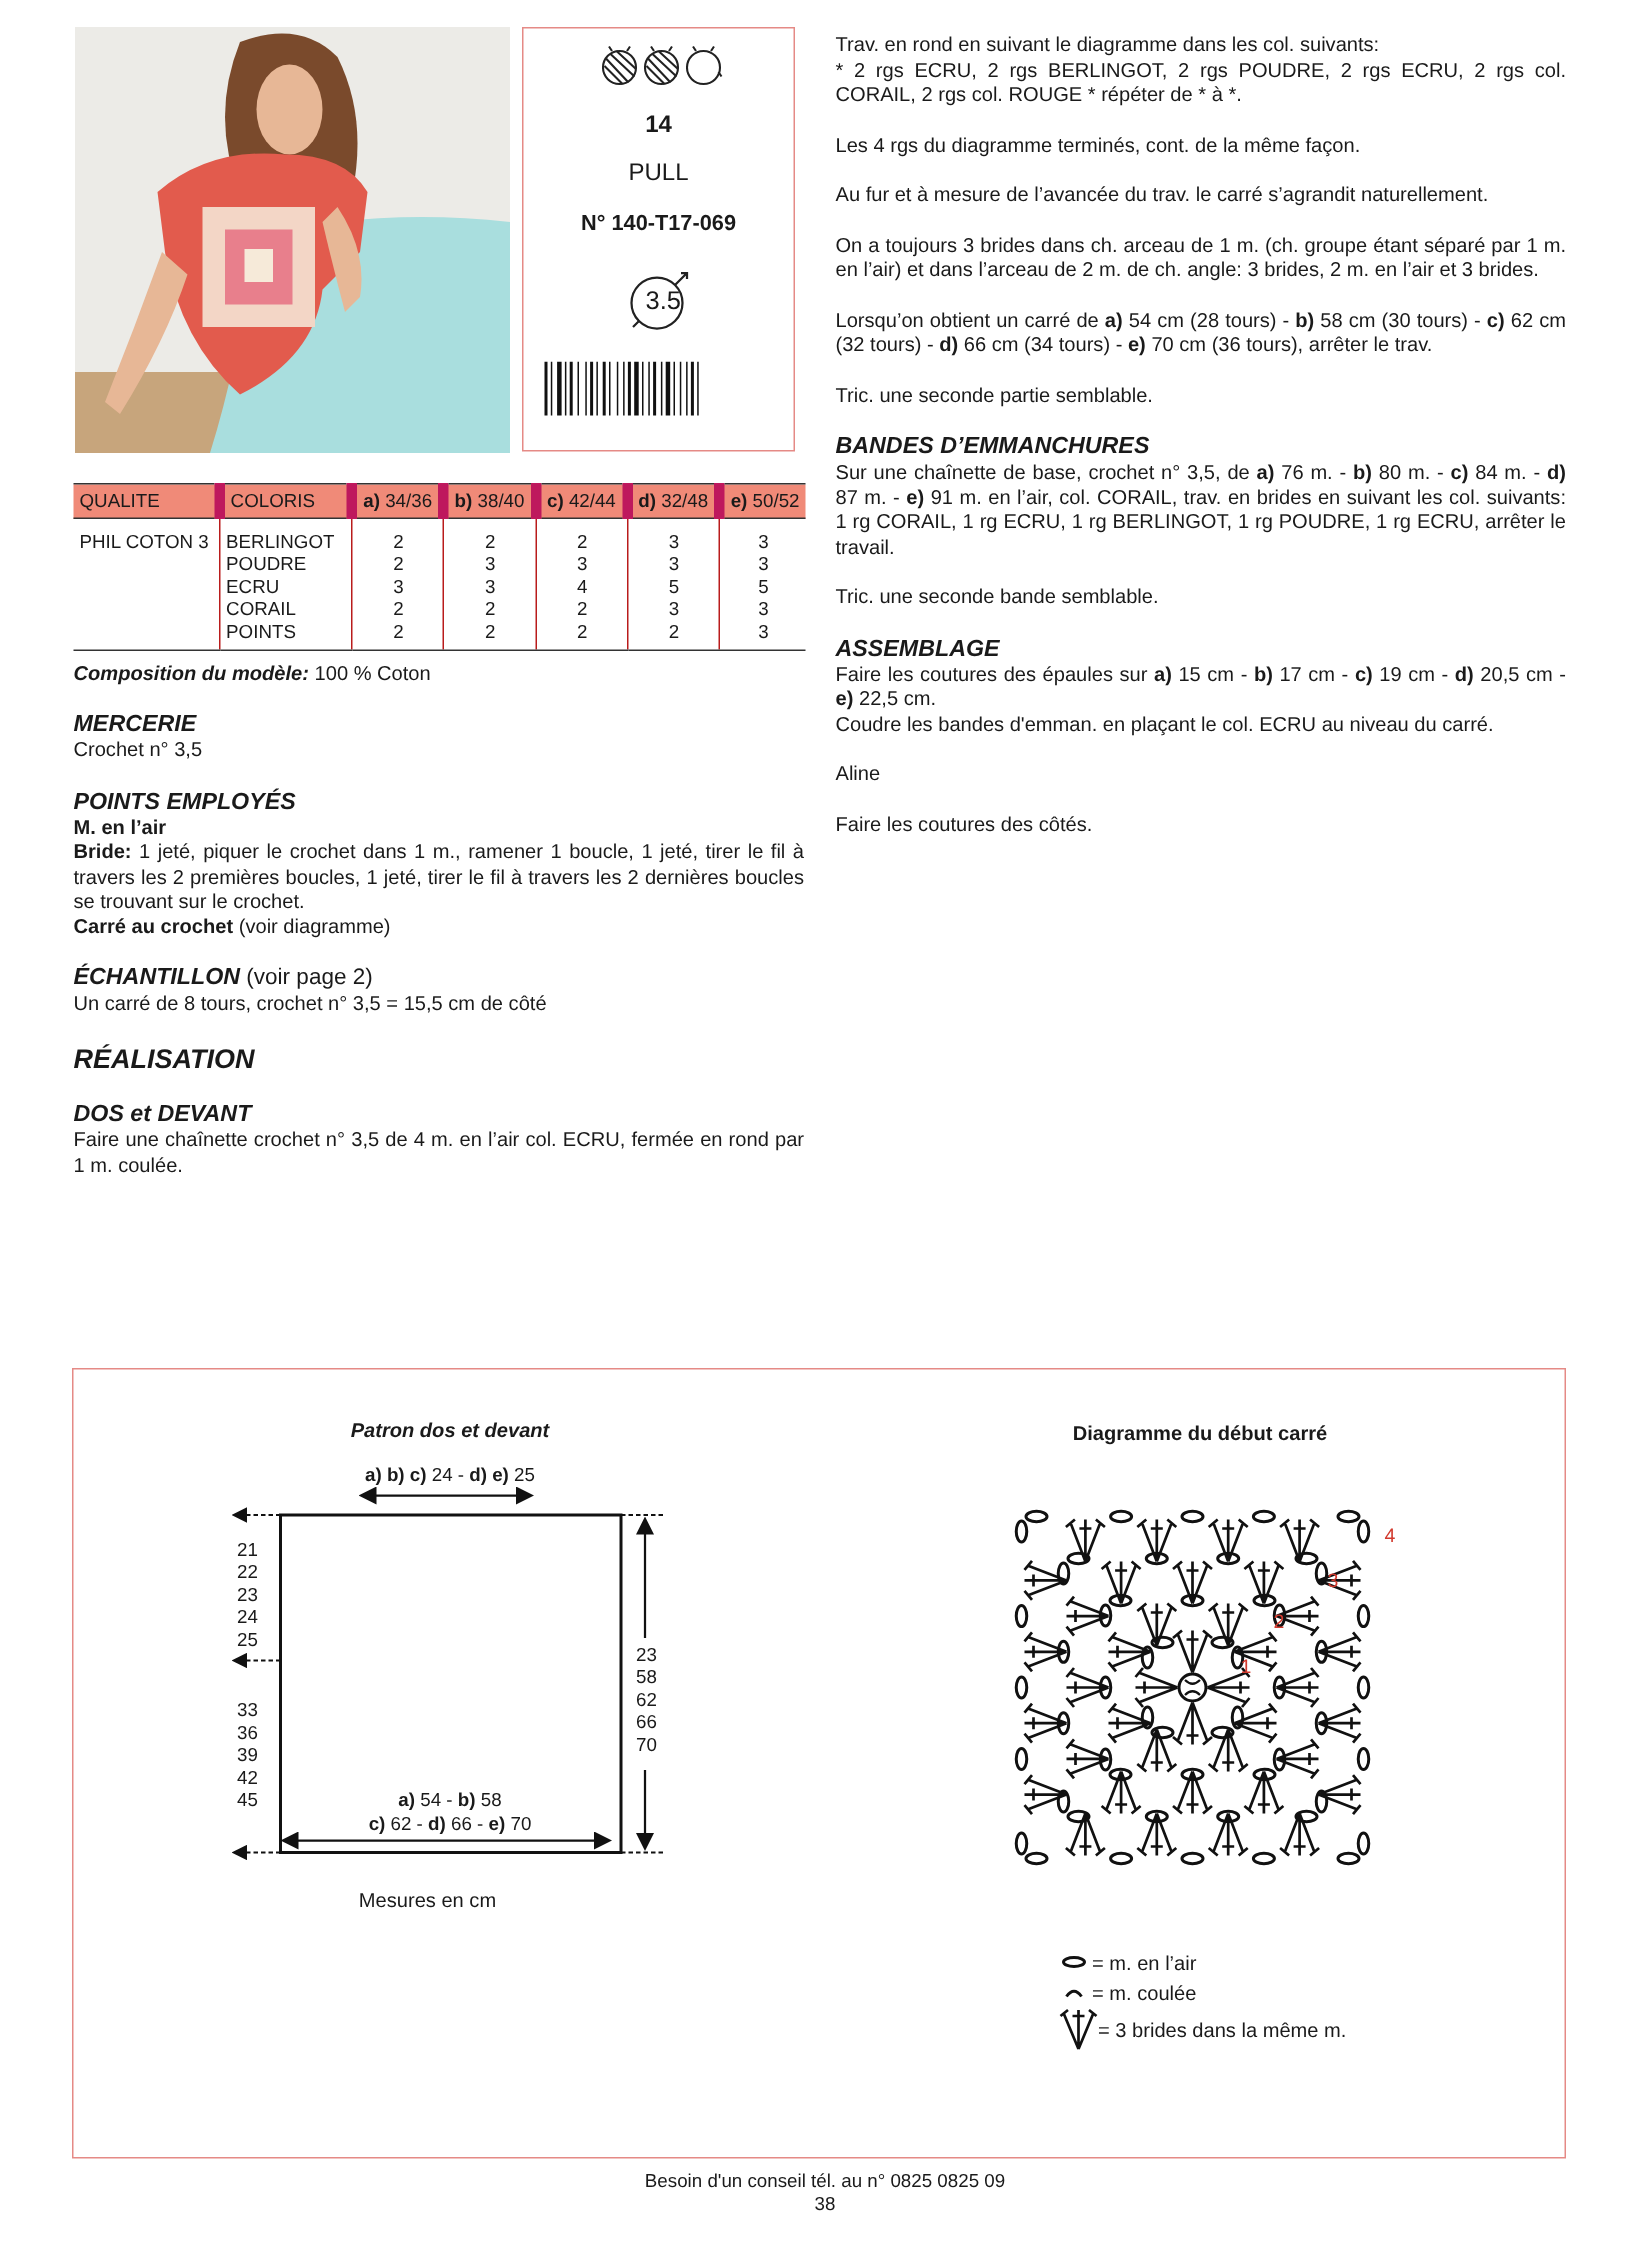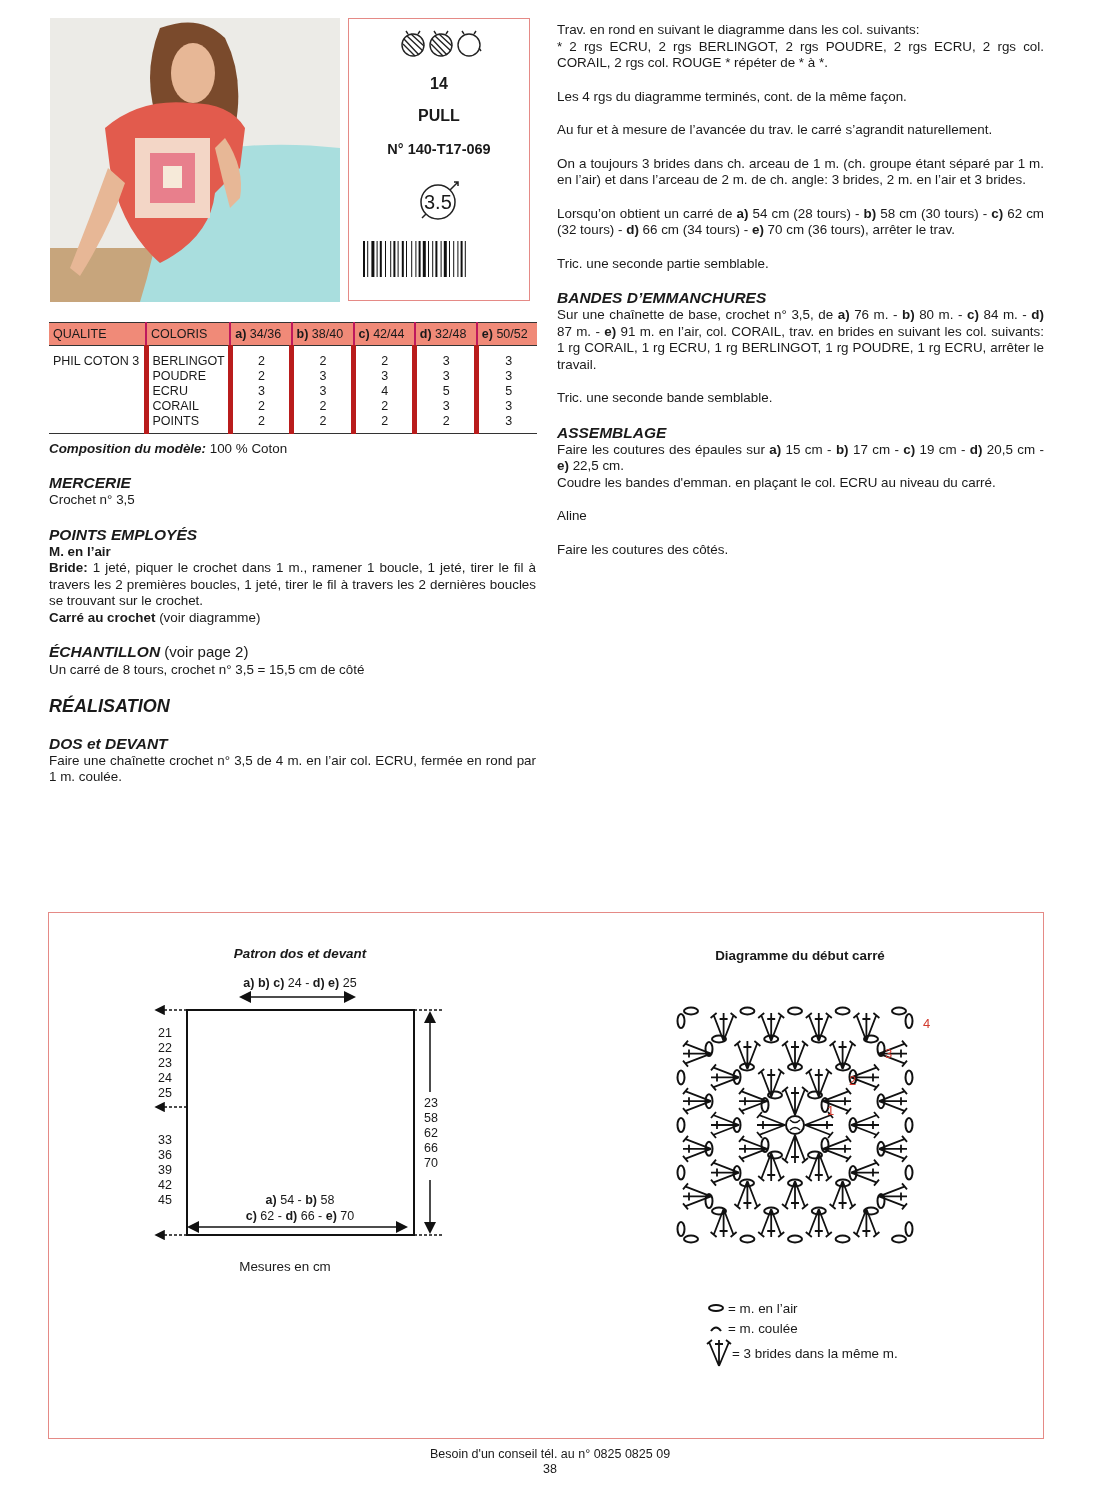--- a/index.html
+++ b/index.html
@@ -11,29 +11,29 @@
   h3.sec { margin: 0; font-size: 15.5px; font-style: italic; font-weight: bold; line-height: 18px; }
   h2.big { margin: 0; font-size: 18px; font-style: italic; font-weight: bold; }
   b { font-weight: bold; }
 
   
   #photo { left: 50px; top: 18px; width: 290px; height: 284px; overflow: hidden; background: #ece9e4; }
 
   
   #card { left: 348px; top: 18px; width: 182px; height: 283px; border: 1.5px solid #e58a86; box-sizing: border-box; }
   #card .num { position: absolute; left: 0; right: 0; top: 56px; text-align: center; font-weight: bold; font-size: 16px; }
-  #card .type { position: absolute; left: 0; right: 0; top: 88px; text-align: center; font-weight: bold; font-size: 16px; }
+  #card .type { position: absolute; left: 0; right: 0; top: 88px; text-align: center; font-weight: normal; font-size: 16px; }
   #card .ref { position: absolute; left: 0; right: 0; top: 122px; text-align: center; font-weight: bold; font-size: 14.5px; }
 
   
   #qtable { left: 49px; top: 322px; width: 488px; border-collapse: collapse; font-size: 12.5px; }
   #qtable th { background: #f08a78; font-weight: normal; text-align: left; padding: 2px 4px; height: 18px;
-               border-left: 2px solid #be185d; border-top: 1px solid #333; border-bottom: 1px solid #333; }
+               border-left: 7px solid #be185d; border-top: 1px solid #333; border-bottom: 1px solid #333; }
   #qtable th.sz { white-space: nowrap; }
-  #qtable td { vertical-align: top; padding: 8px 3px 4px 4px; border-left: 5px solid #b91c1c; border-bottom: 1px solid #333; line-height: 15px; }
+  #qtable td { vertical-align: top; padding: 8px 3px 4px 4px; border-left: 1px solid #b91c1c; border-bottom: 1px solid #333; line-height: 15px; }
   #qtable td.n { text-align: center; }
   #qtable th:first-child, #qtable td:first-child { border-left: none; }
 
   
   #frame { left: 48px; top: 912px; width: 996px; height: 527px; border: 1.5px solid #e58a86; box-sizing: border-box; }
 
   .legend-row { display: flex; align-items: center; font-size: 13.4px; height: 20px; }
   .footer { font-size: 12.5px; text-align: center; }
 </style>
 </head>
@@ -69,21 +69,21 @@
     </g>
   </svg>
   <div class="num">14</div>
   <div class="type">PULL</div>
   <div class="ref">N° 140-T17-069</div>
   <div class="abs" style="left:64px;top:158px;width:54px;height:46px">
     <svg width="54" height="46" viewBox="0 0 54 46" class="abs" style="left:0;top:0">
       <circle cx="25" cy="25" r="17" fill="none" stroke="#222" stroke-width="1.5"></circle>
       <path d="M9 41 L13 37 M37 13 L45 5 M41 5 L45 5 L45 9" fill="none" stroke="#222" stroke-width="1.5"></path>
     </svg>
-    <span class="abs" style="left:11px;top:14px;width:30px;text-align:left;font-size:20px">3.5</span>
+    <span class="abs" style="left:11px;top:14px;width:30px;text-align:right;font-size:17px">3.5</span>
   </div>
   <svg class="abs" style="left:12px;top:222px" width="158" height="38" id="barcode">
       <rect x="2" y="0" width="2" height="36" fill="#111"></rect>
       <rect x="6.199999999999999" y="0" width="1" height="36" fill="#111"></rect>
       <rect x="10.399999999999999" y="0" width="3" height="36" fill="#111"></rect>
       <rect x="15.599999999999998" y="0" width="1" height="36" fill="#111"></rect>
       <rect x="18.8" y="0" width="2" height="36" fill="#111"></rect>
       <rect x="24.000000000000004" y="0" width="1" height="36" fill="#111"></rect>
       <rect x="29.200000000000006" y="0" width="1" height="36" fill="#111"></rect>
       <rect x="32.400000000000006" y="0" width="2" height="36" fill="#111"></rect>

